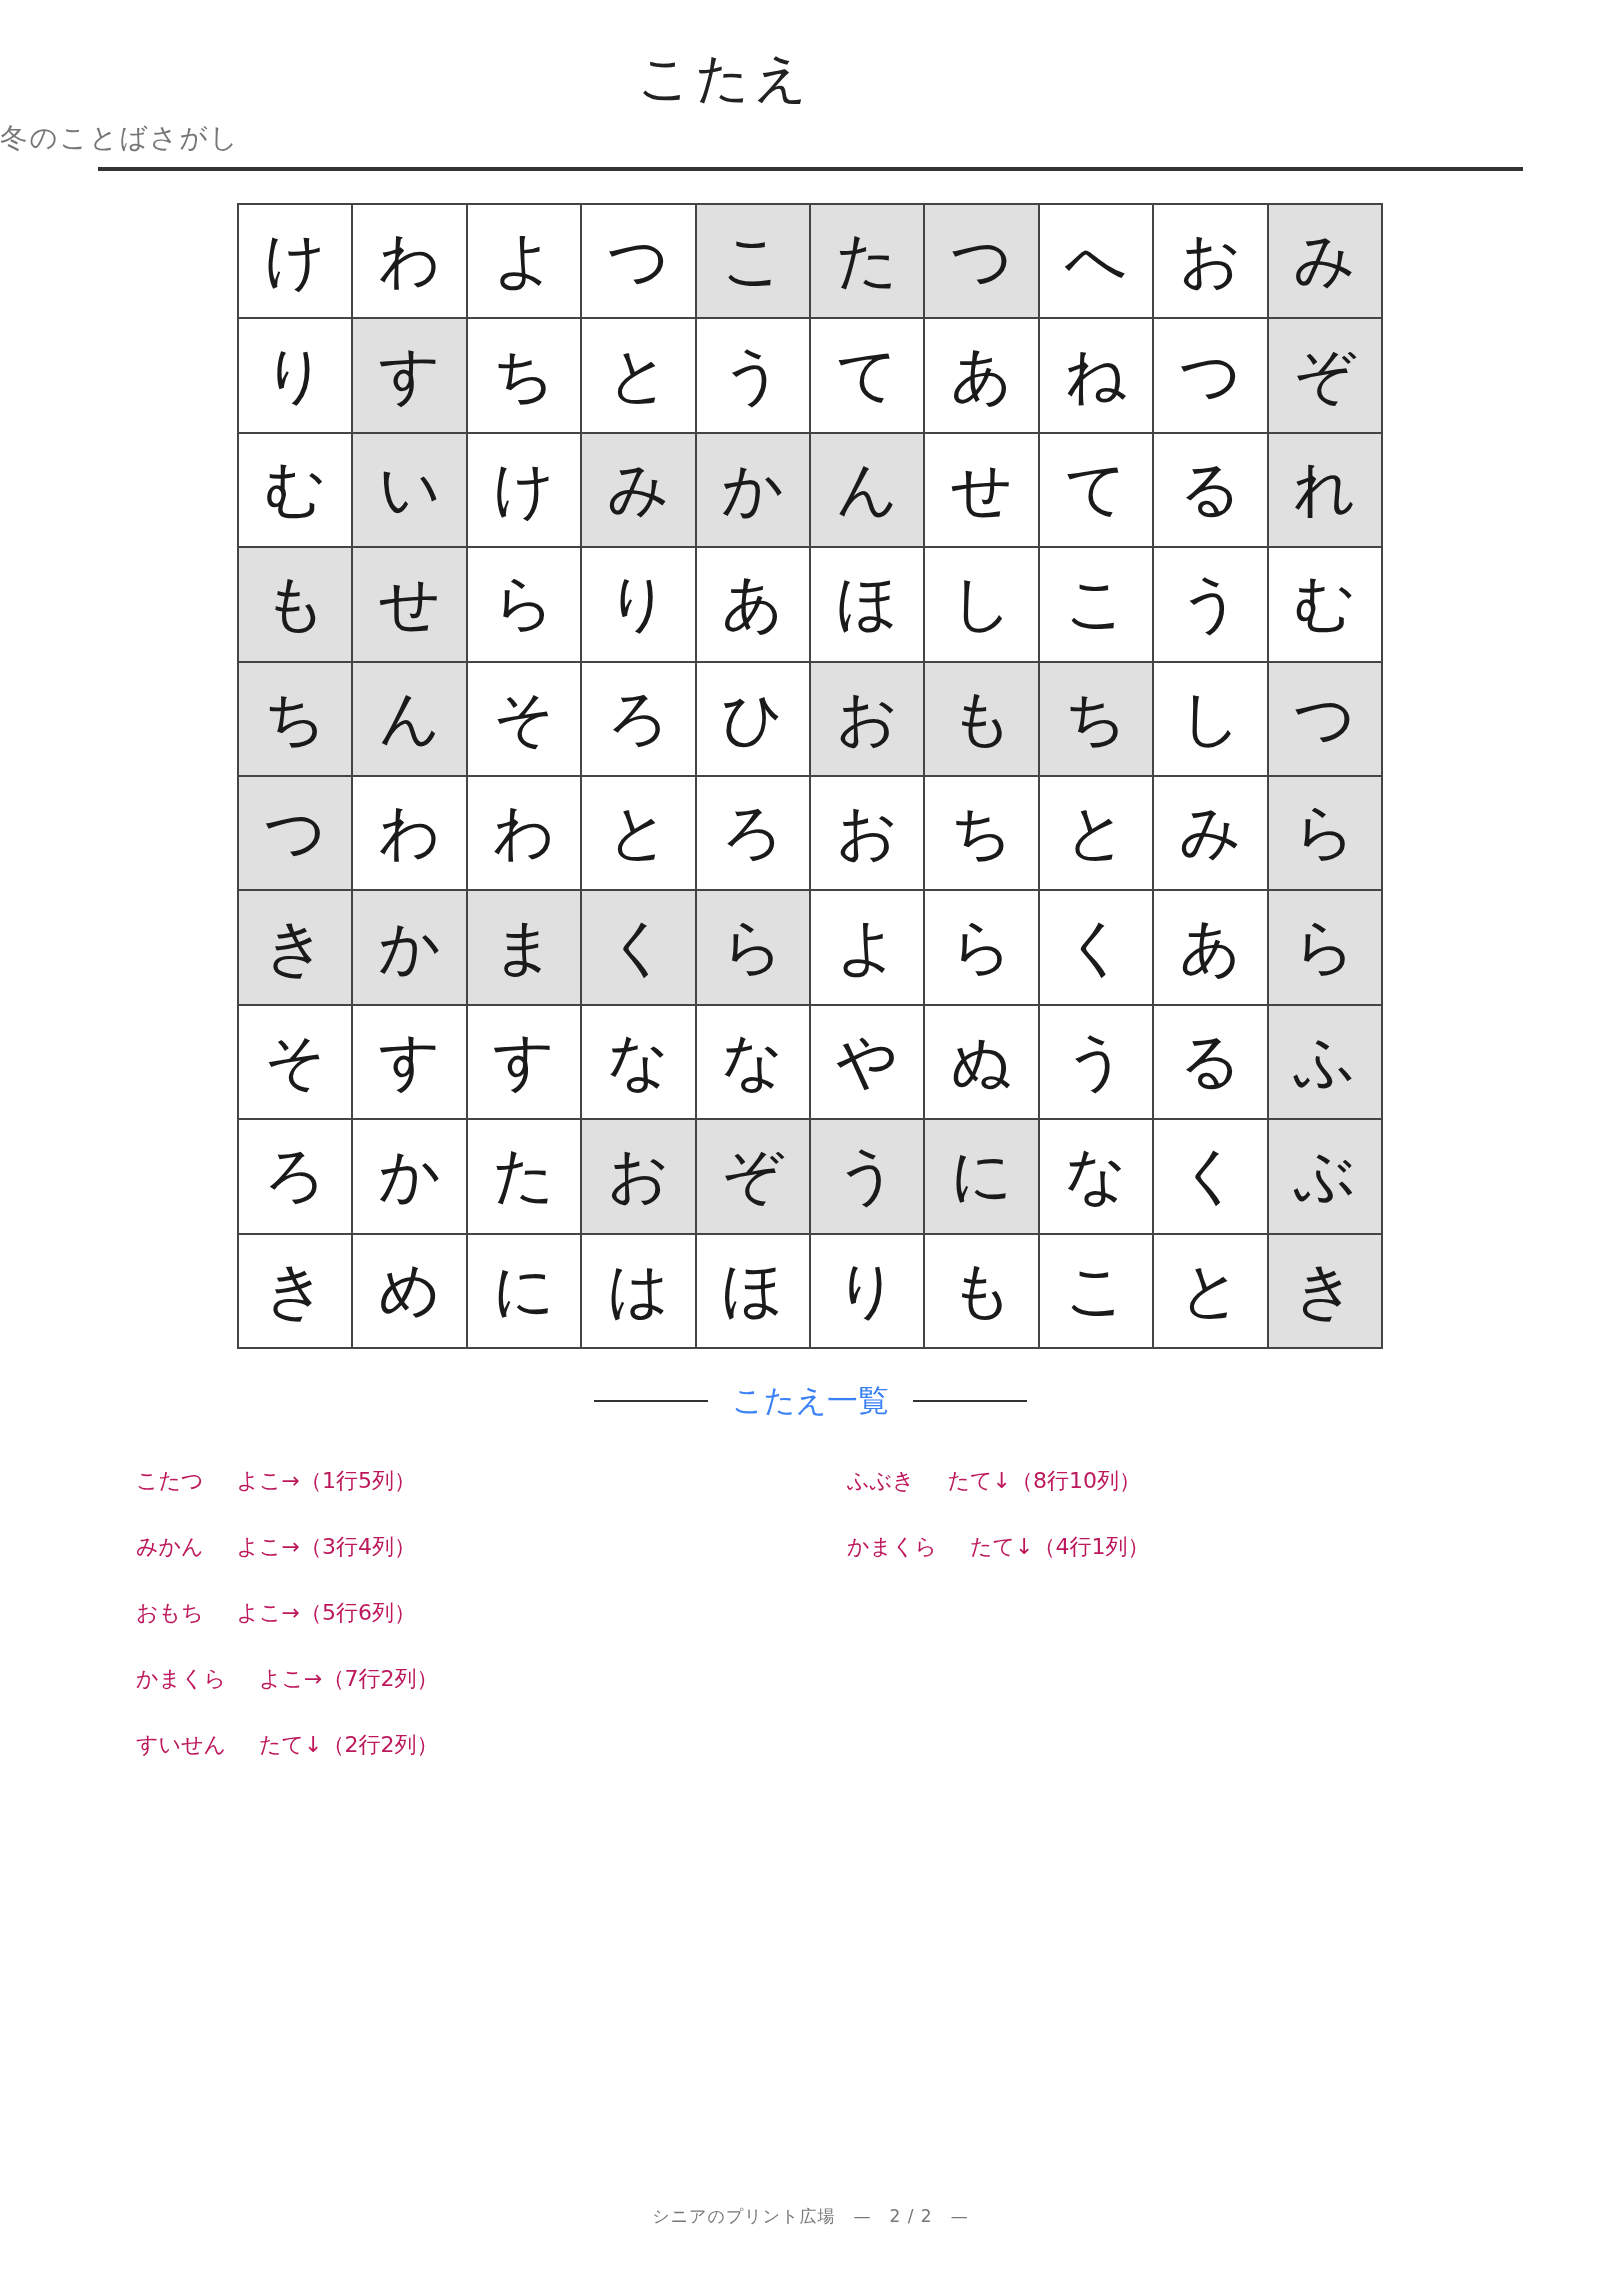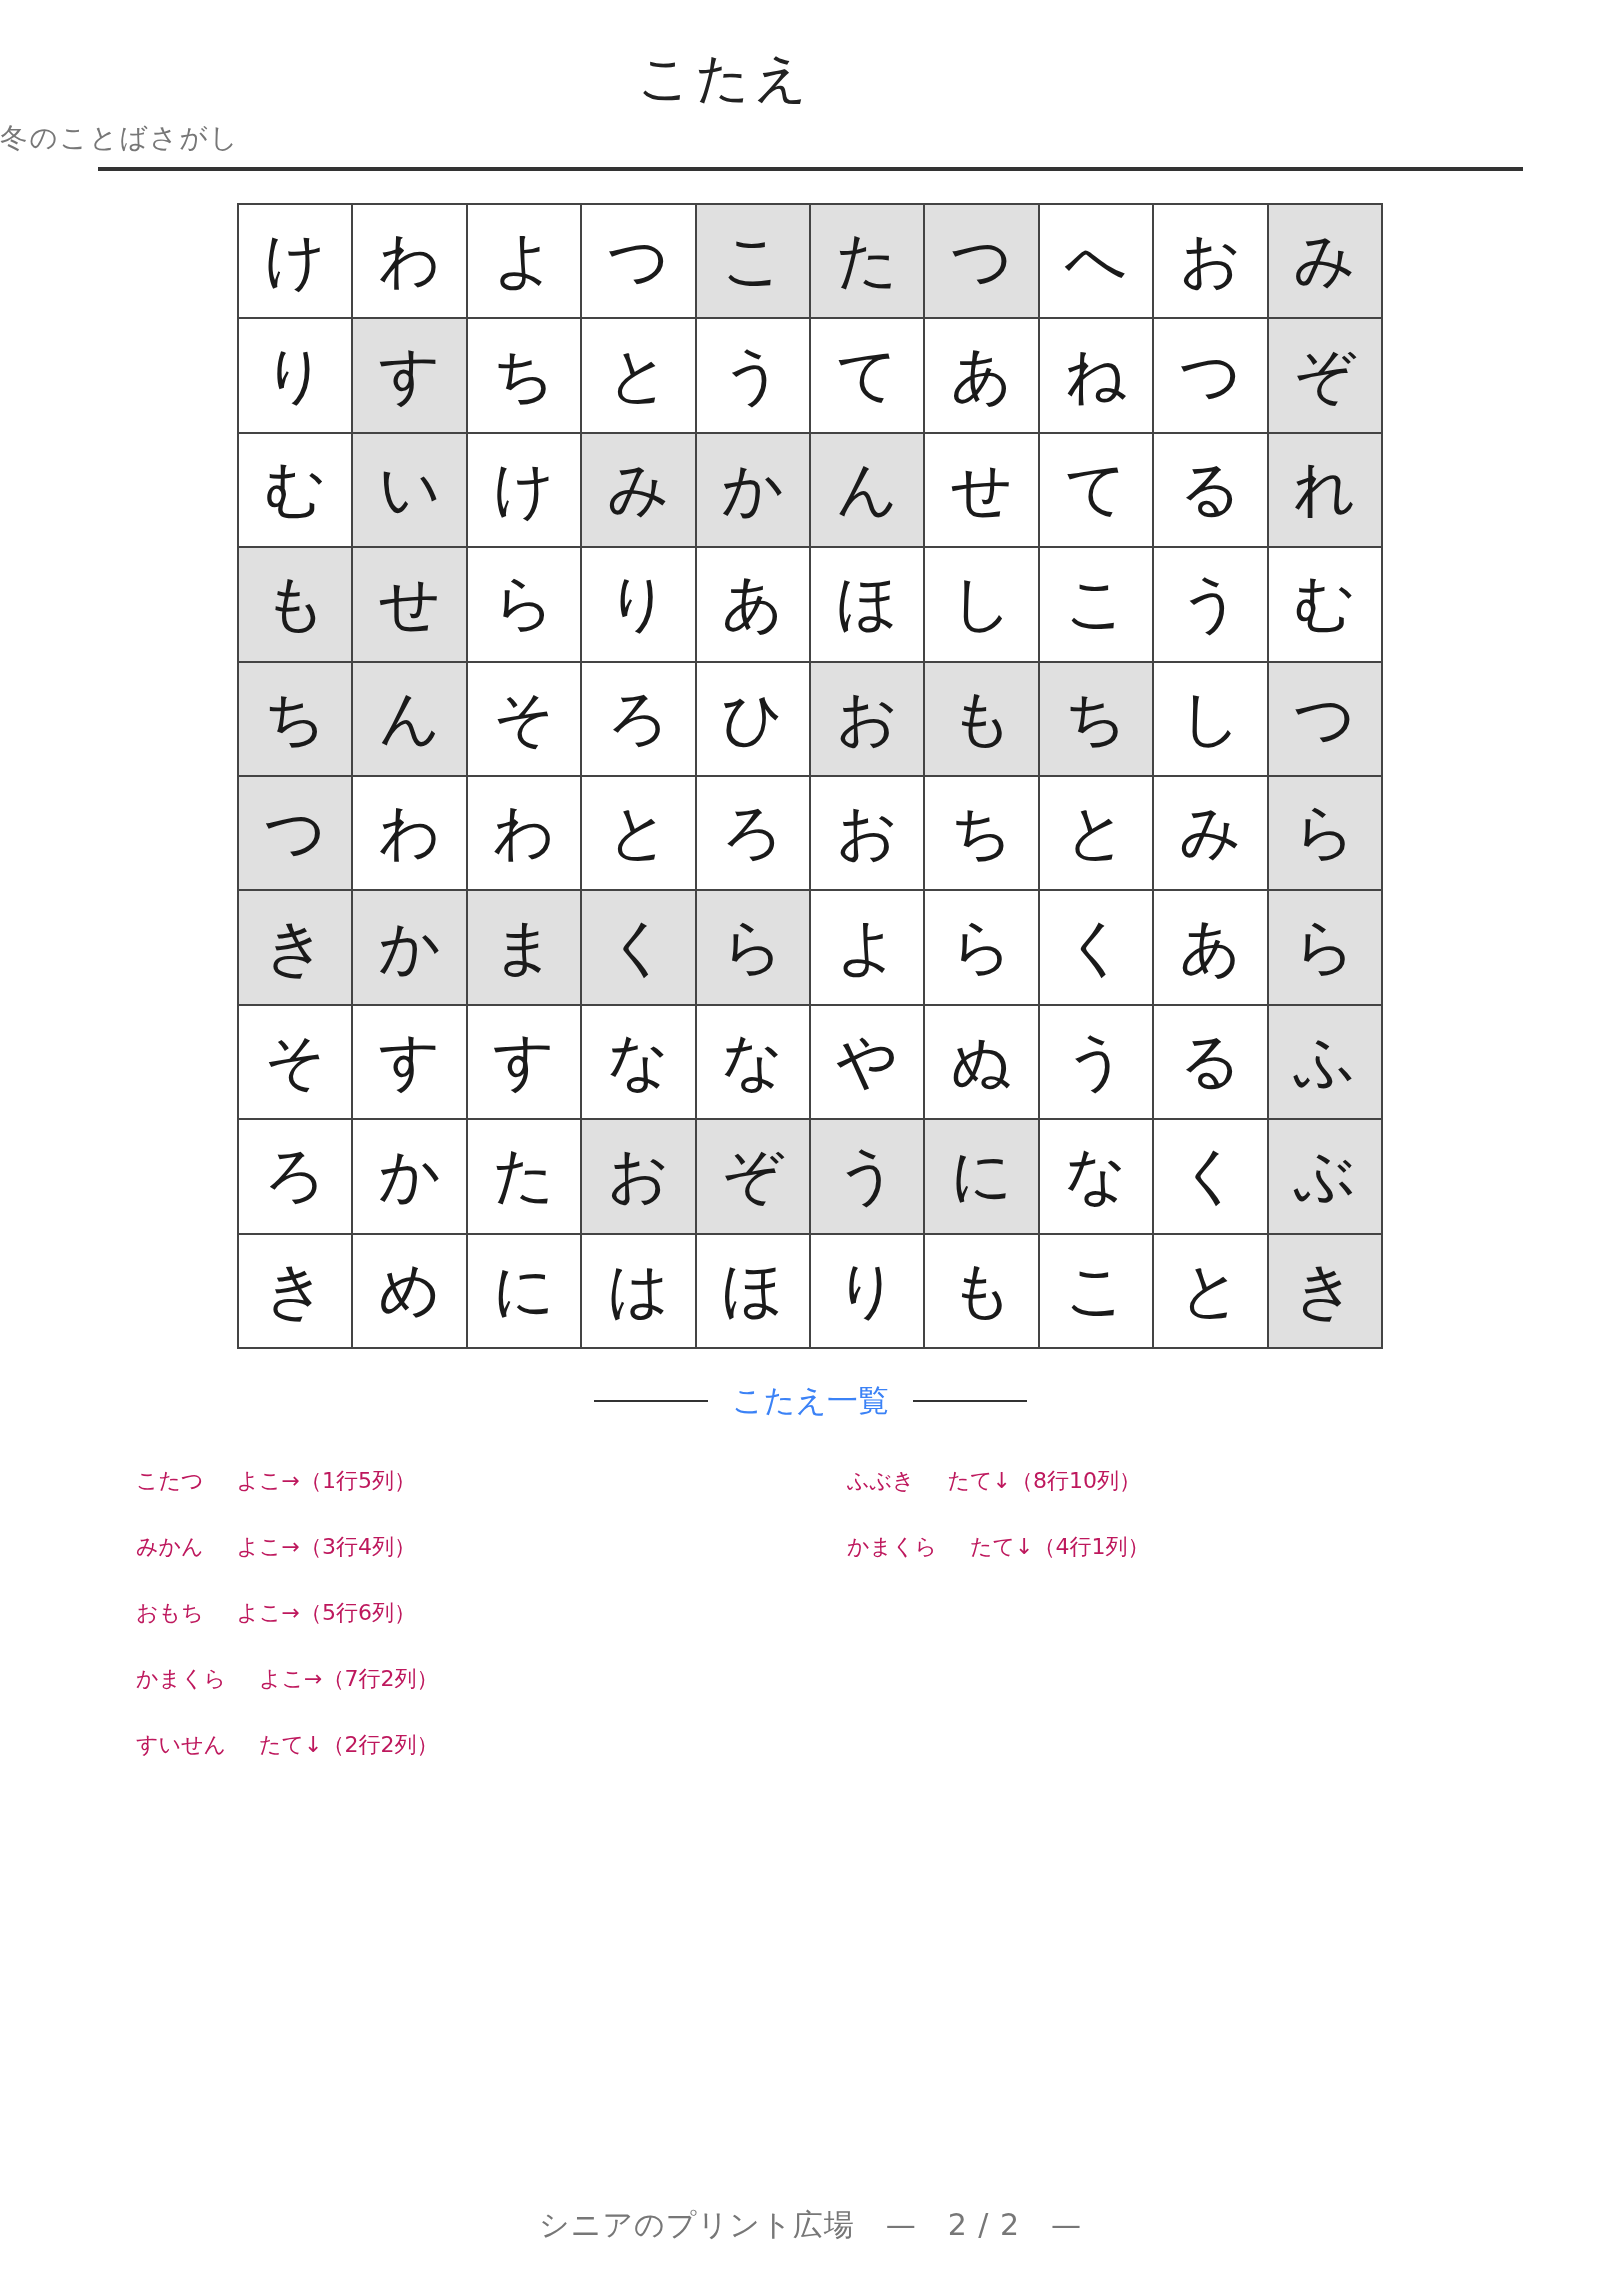--- a/index.html
+++ b/index.html
@@ -35,21 +35,21 @@
   .list-head .line { width: 114px; height: 2px; background: #333; }
   .answers {
     position: absolute; top: 1456px; left: 127px; width: 1421px;
     display: grid; grid-template-columns: 711px 711px; grid-auto-flow: column; grid-template-rows: repeat(5, 66px);
   }
   .answer { font-size: 22px; line-height: 49px; color: #be185d; white-space: pre; margin-left: 9px; }
   .answer .word { display: inline-block; }
   .answer .gap { display: inline-block; width: 33px; }
   .footer {
     position: absolute; left: 0; width: 1621px; top: 2205px; text-align: center;
-    font-size: 30px; color: #777; letter-spacing: 1px;
+    font-size: 17px; color: #777; letter-spacing: 1px;
   }
 </style>
 </head>
 <body>
 
 <div class="title">こたえ</div>
 <div class="subtitle">冬のことばさがし</div>
 <div class="rule"></div>
 
 <div class="grid" id="grid">

